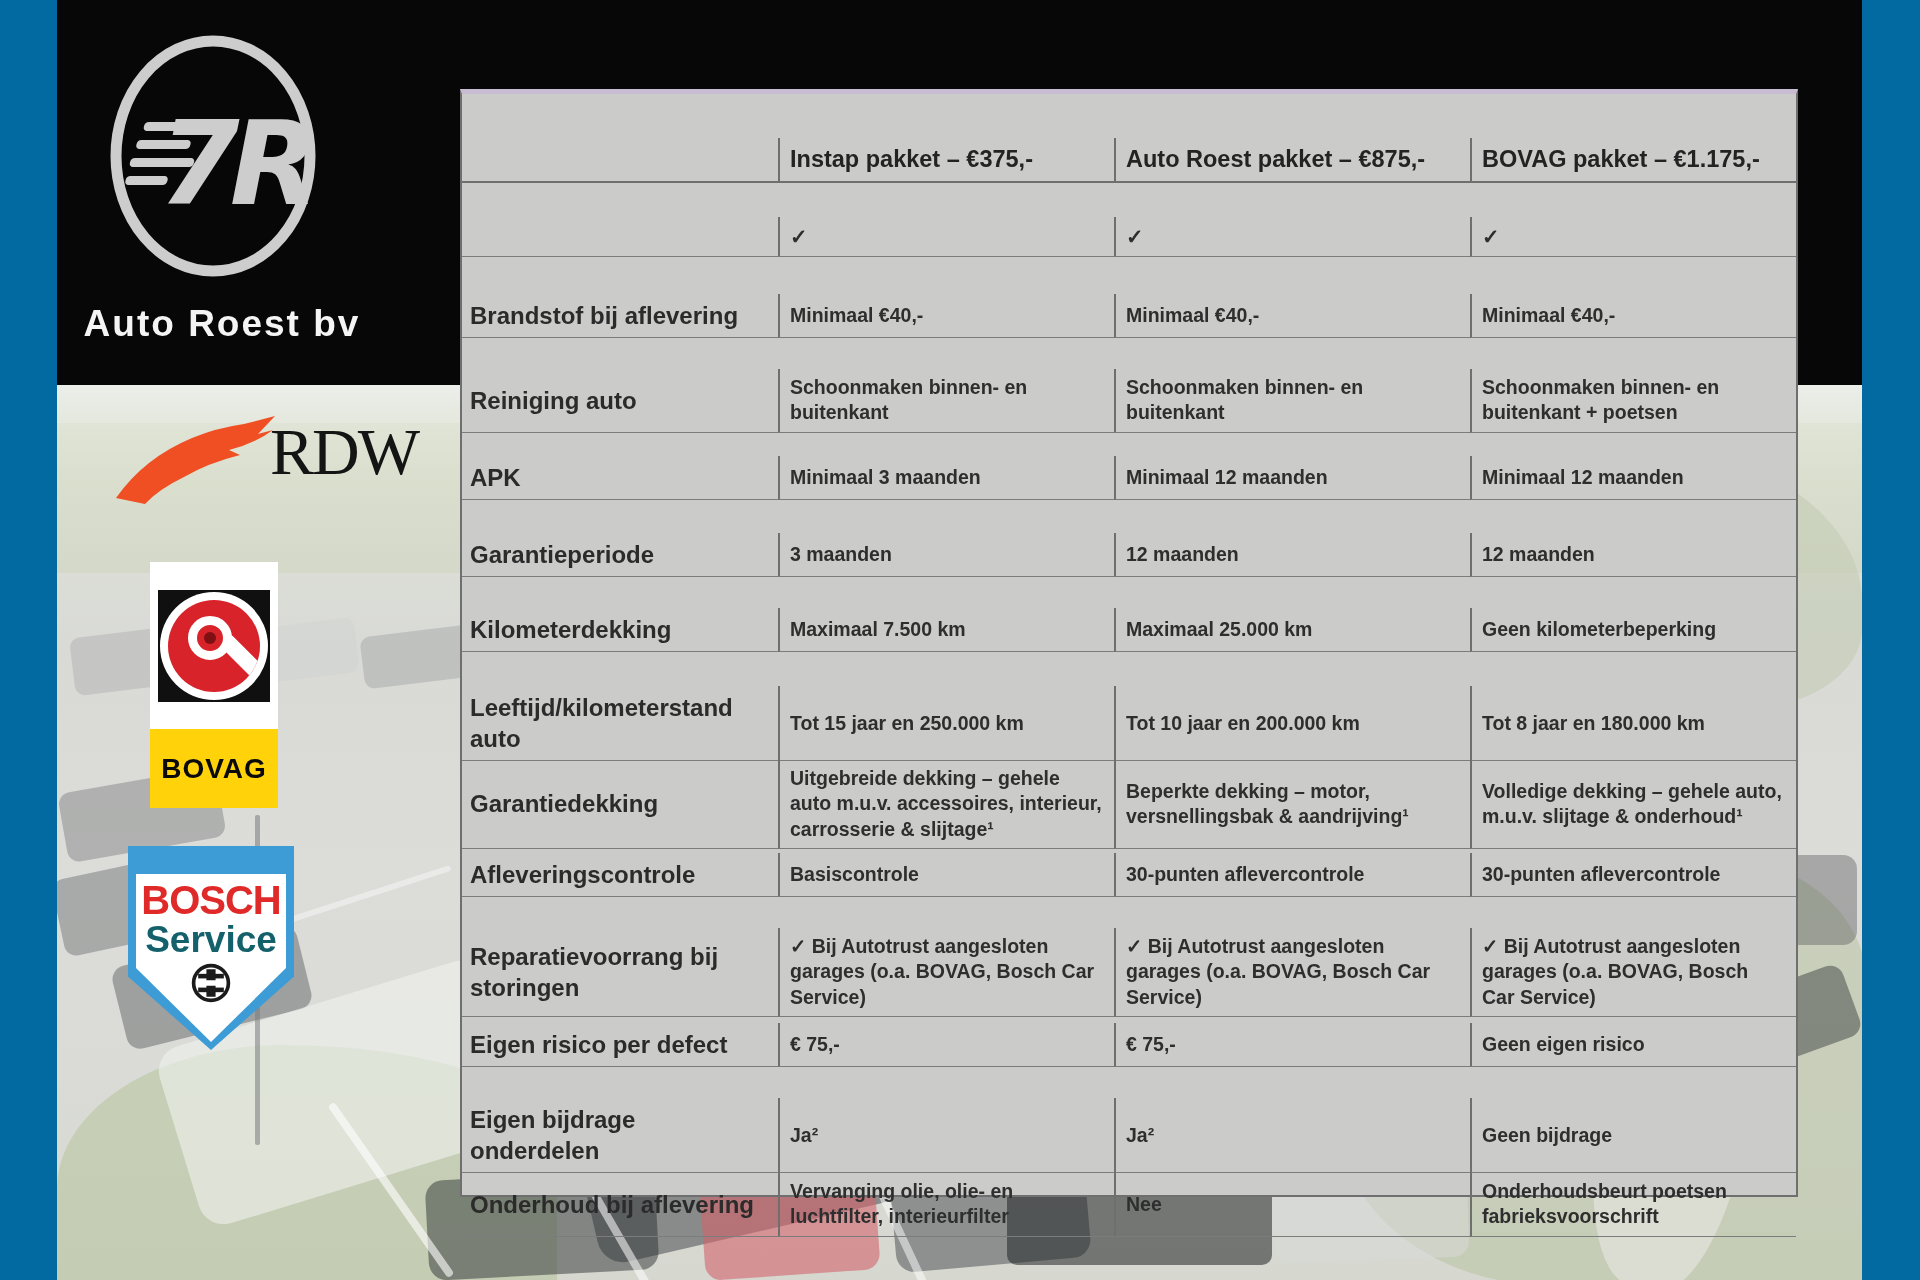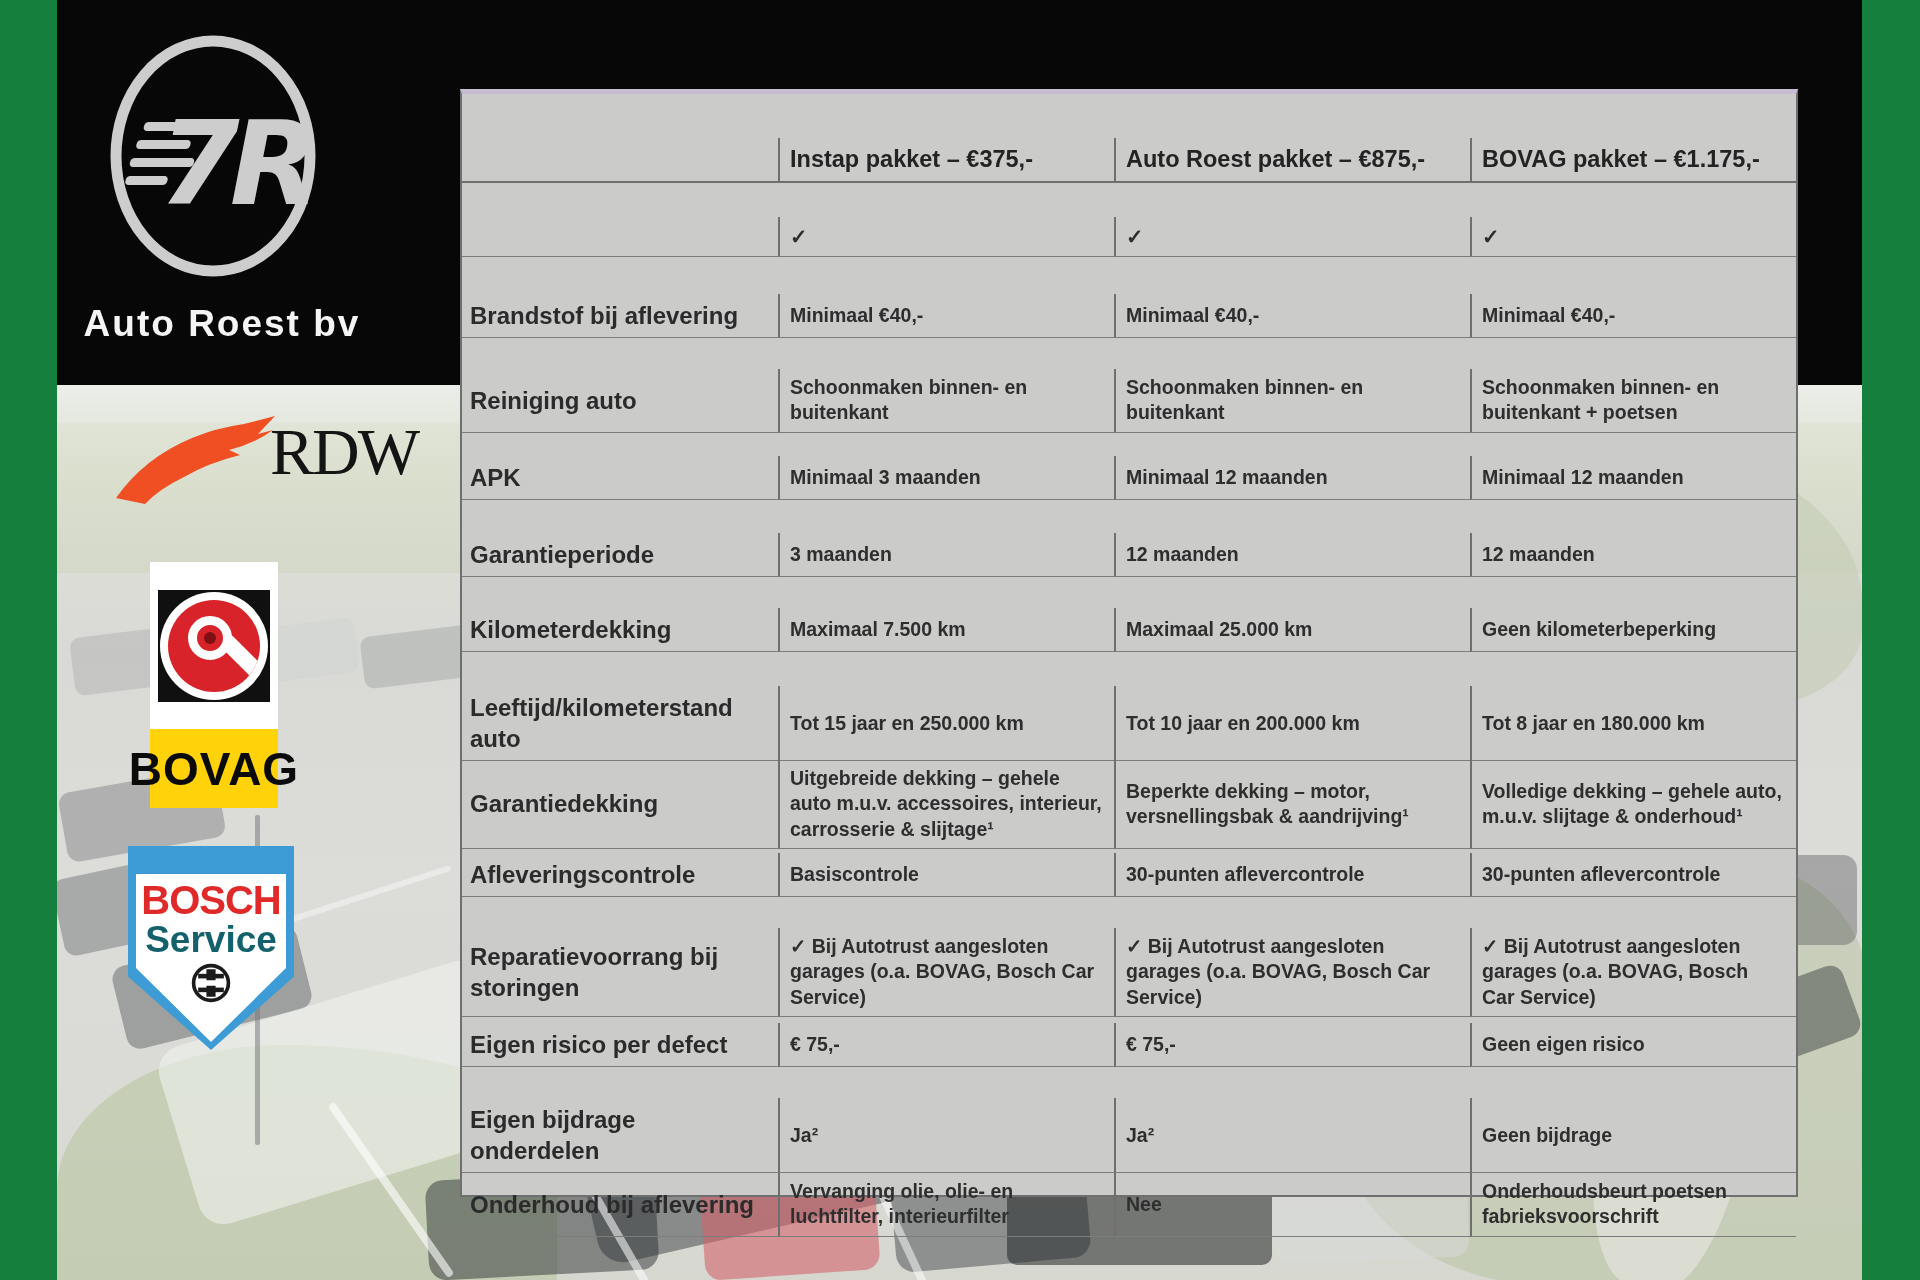--- a/index.html
+++ b/index.html
@@ -1,16 +1,16 @@
 <!DOCTYPE html>
 <html><head>
 <meta charset="utf-8">
 <style>
   html,body{margin:0;padding:0;background:#ffffff;}
-  .stage{position:relative;width:1920px;height:1280px;background:#15803d;overflow:hidden;
+  .stage{position:relative;width:1920px;height:1280px;background:#0369a1;overflow:hidden;
          font-family:"Liberation Sans",sans-serif;}
 
   
   .black-band{position:absolute;left:57px;top:0;width:1805px;height:385px;background:#070707;}
 
   
   .photo{position:absolute;left:57px;top:385px;width:1805px;height:895px;overflow:hidden;
          background:linear-gradient(180deg,#eceeea 0%,#e3e7db 5%,#d9decb 11%,#dcded6 17%,
                     #d9dad6 30%,#dcdcd9 55%,#dadbd6 78%,#d6d8d0 100%);}
   .field{position:absolute;left:0;top:38px;width:100%;height:150px;opacity:.75;
@@ -45,21 +45,21 @@
                display:flex;align-items:center;justify-content:center;}
   .bv-black{position:relative;width:112px;height:112px;background:#101010;}
   .bv-circle{position:absolute;inset:2px;border-radius:50%;background:#ffffff;}
   .bv-red{position:absolute;inset:10px;border-radius:50%;background:#d8232a;overflow:hidden;}
   .bv-ring{position:absolute;left:20px;top:16px;width:26px;height:26px;border:9px solid #ffffff;
            border-radius:50%;box-sizing:content-box;}
   .bv-dot{position:absolute;left:36px;top:32px;width:12px;height:12px;border-radius:50%;background:#7e1013;}
   .bv-handle{position:absolute;left:52px;top:46px;width:16px;height:44px;background:#ffffff;
              transform:rotate(-45deg);transform-origin:top left;border-radius:2px;}
   .bovag-band{width:128px;height:79px;background:#ffd20a;display:flex;align-items:center;
-              justify-content:center;font-size:46px;font-weight:800;color:#0a0a0a;letter-spacing:1px;}
+              justify-content:center;font-size:28px;font-weight:800;color:#0a0a0a;letter-spacing:1px;}
 
   
   .bosch{position:absolute;left:128px;top:846px;width:166px;height:204px;}
   .bosch-outer{position:absolute;inset:0;background:#3d9bd5;
                clip-path:polygon(0 0,100% 0,100% 64%,50% 100%,0 64%);}
   .bosch-inner{position:absolute;left:8px;right:8px;top:28px;bottom:8px;background:#ffffff;
                clip-path:polygon(0 0,100% 0,100% 56%,50% 100%,0 56%);text-align:center;}
   .bosch-word{margin-top:4px;font-size:40px;font-weight:800;color:#e02a2a;letter-spacing:-1px;}
   .service-word{margin-top:-4px;font-size:37px;font-weight:700;color:#14616c;}
   .bosch-emblem{width:44px;height:44px;margin-top:0px;}

